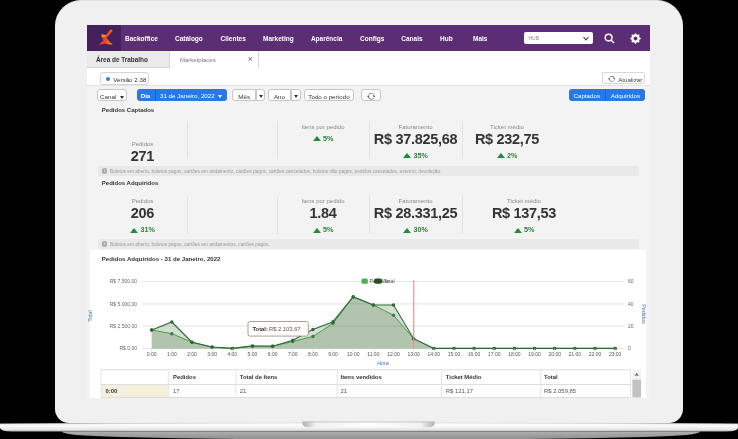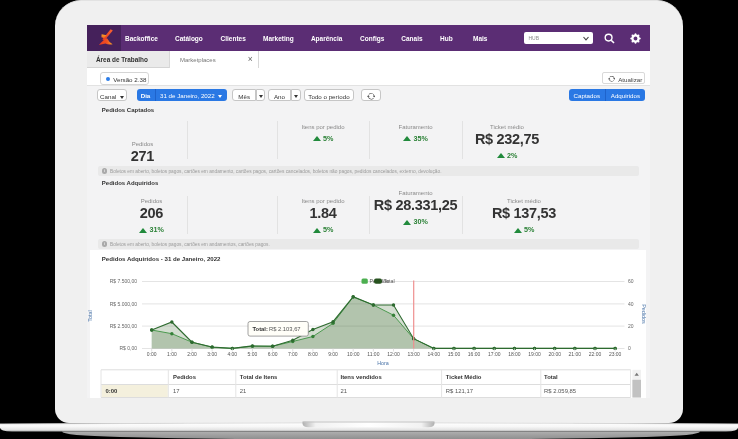--- a/index.html
+++ b/index.html
@@ -181,48 +181,49 @@
         <div class="lab">Pedidos</div>
         <div class="num">271</div>
         <div class="pct"><span class="tri"></span>32%</div>
       </div>
     <div class="mcol" style="left:190px;width:92px;top:98.5px">
         <div class="lab">Itens por pedido</div>
         <div class="pct"><span class="tri"></span>5%</div>
       </div>
     <div class="mcol" style="left:282px;width:93px;top:98.5px">
         <div class="lab">Faturamento</div>
+        <div class="num">R$ 37.825,68</div>
         <div class="pct"><span class="tri"></span>35%</div>
       </div>
     <div class="mcol" style="left:375px;width:90px;top:98.5px">
         <div class="lab">Ticket médio</div>
         <div class="num">R$ 232,75</div>
         <div class="pct"><span class="tri"></span>2%</div>
       </div>
     <div class="vsep" style="left:100px;top:96px;height:38px"></div>
     <div class="vsep" style="left:190px;top:96px;height:38px"></div>
     <div class="vsep" style="left:282px;top:96px;height:38px"></div>
     <div class="vsep" style="left:375px;top:96px;height:38px"></div>
     <div class="istrip" style="top:141px">
         <span class="ic">i</span>
         <span class="tx">Boletos em aberto, boletos pagos, cartões em andamento, cartões pagos, cartões cancelados, boletos não pagos, pedidos cancelados, externo, devolução.</span>
       </div>
 
     <span class="sect" style="top:154.5px">Pedidos Adquiridos</span>
-    <div class="mcol" style="left:20px;width:89px;top:173px">
+    <div class="mcol" style="left:11px;width:89px;top:173px">
         <div class="lab">Pedidos</div>
         <div class="num">206</div>
         <div class="pct"><span class="tri"></span>31%</div>
       </div>
     <div class="mcol" style="left:190px;width:92px;top:173px">
         <div class="lab">Itens por pedido</div>
         <div class="num">1.84</div>
         <div class="pct"><span class="tri"></span>5%</div>
       </div>
-    <div class="mcol" style="left:282px;width:93px;top:165px">
+    <div class="mcol" style="left:282px;width:93px;top:173px">
         <div class="lab">Faturamento</div>
         <div class="num">R$ 28.331,25</div>
         <div class="pct"><span class="tri"></span>30%</div>
       </div>
     <div class="mcol" style="left:392px;width:90px;top:173px">
         <div class="lab">Ticket médio</div>
         <div class="num">R$ 137,53</div>
         <div class="pct"><span class="tri"></span>5%</div>
       </div>
     <div class="vsep" style="left:100px;top:171px;height:38px"></div>

